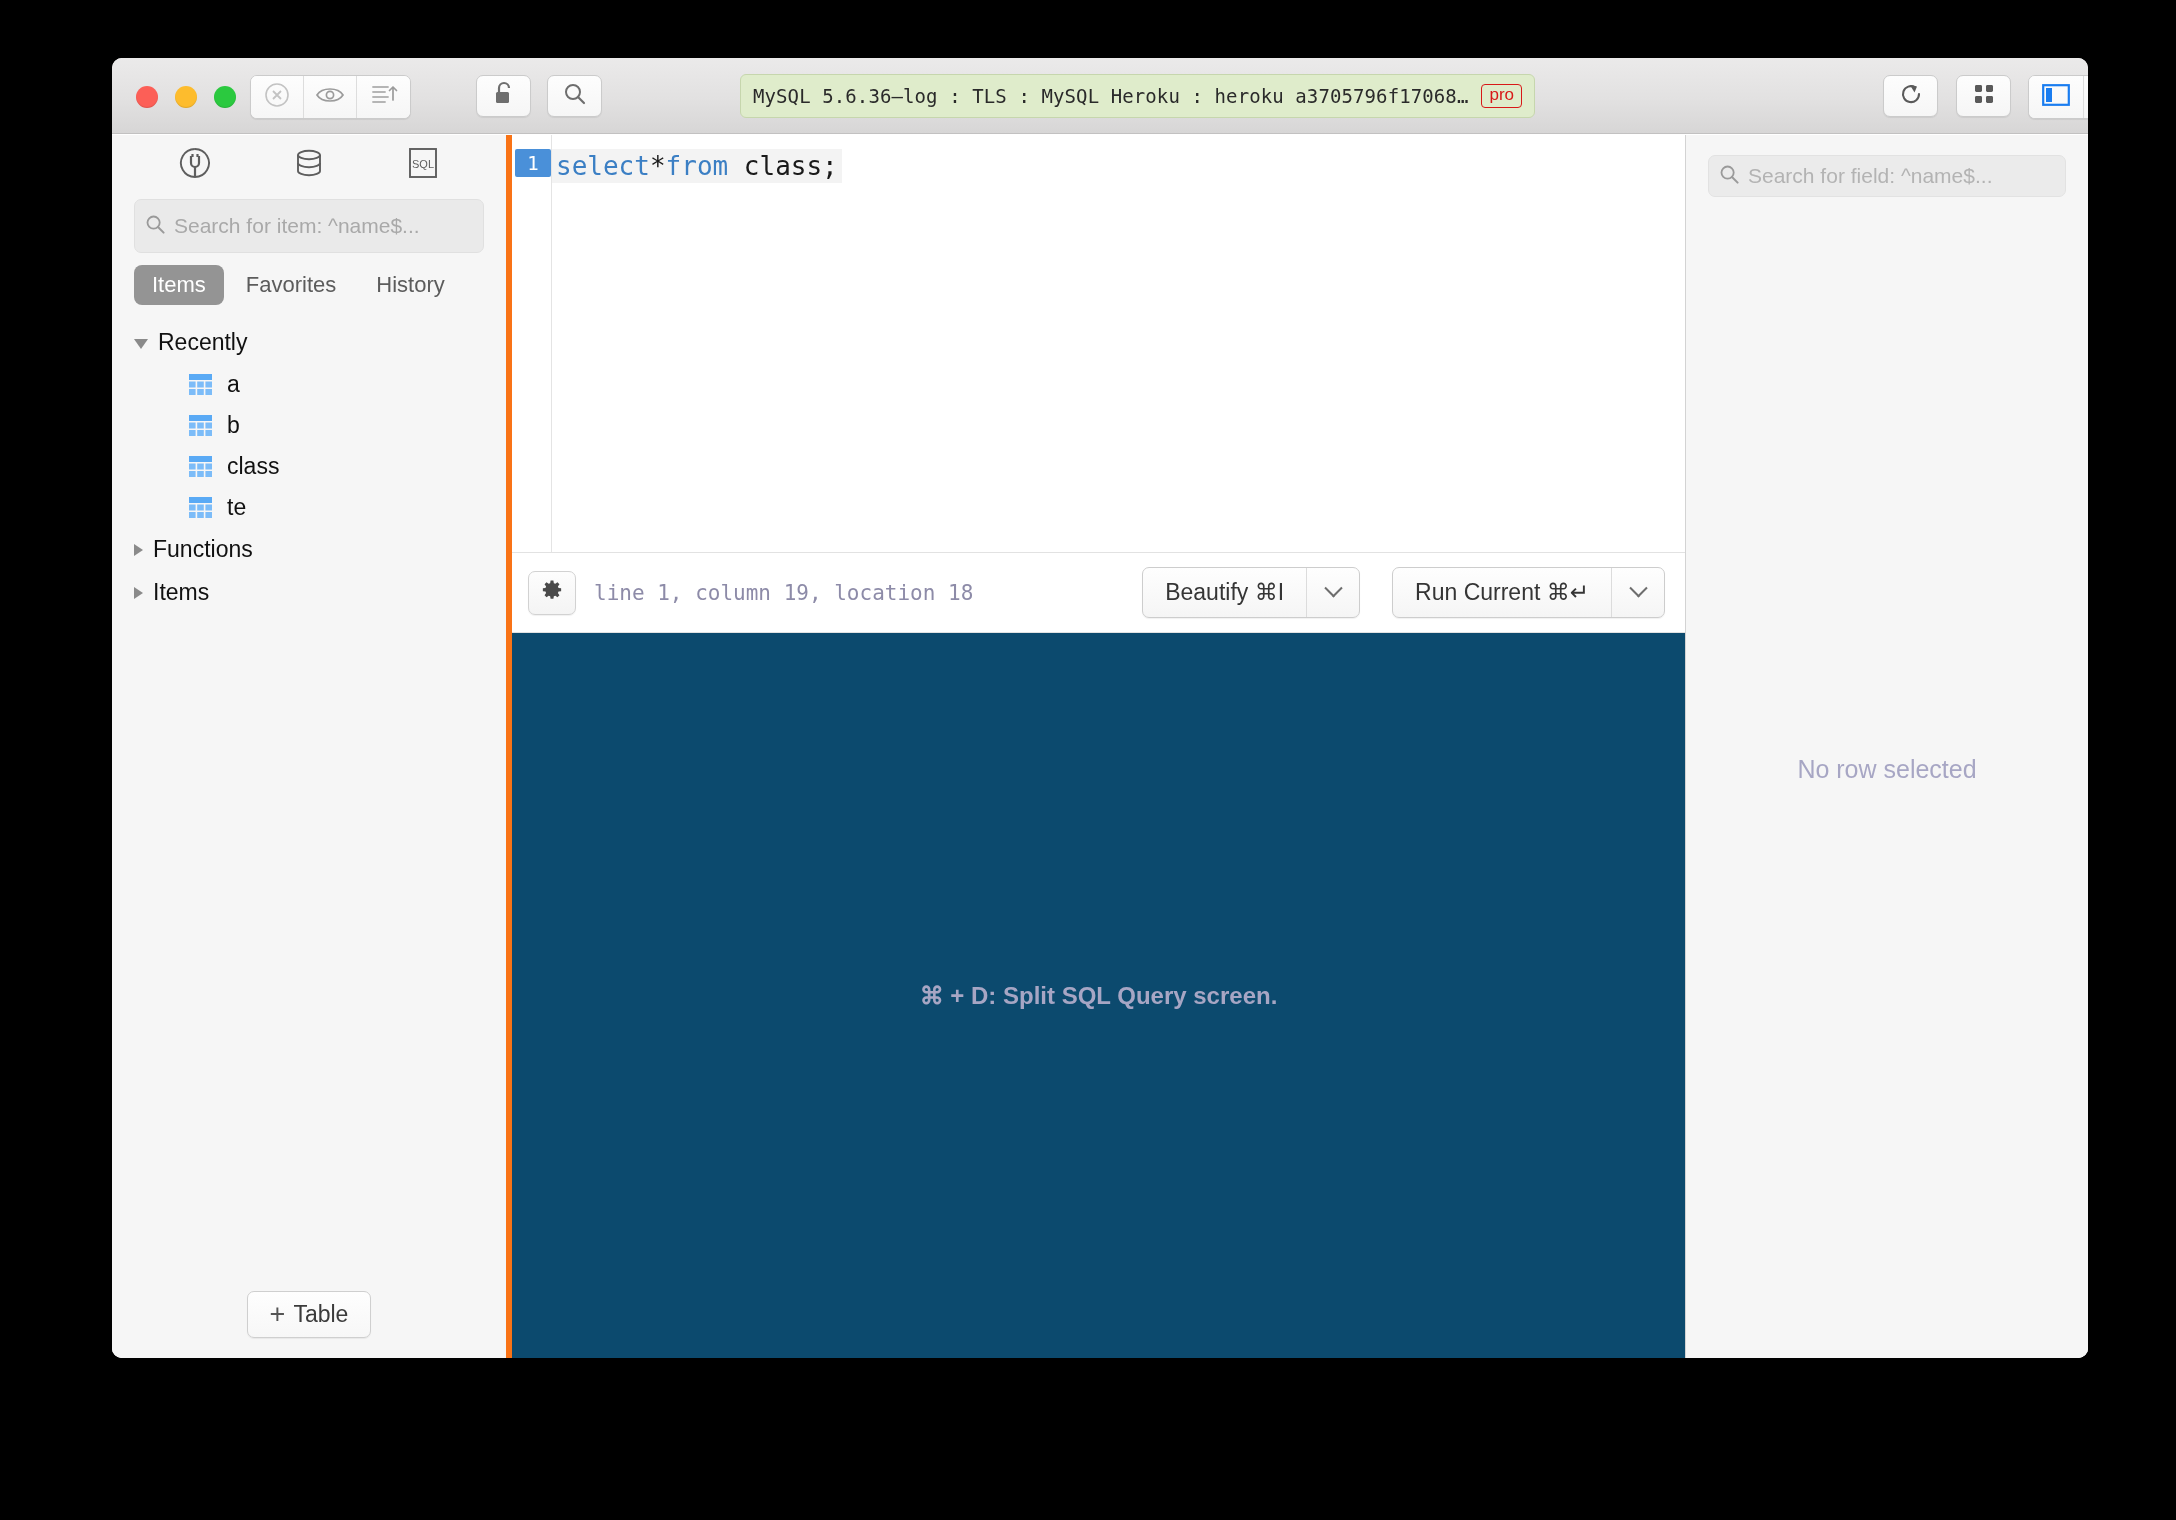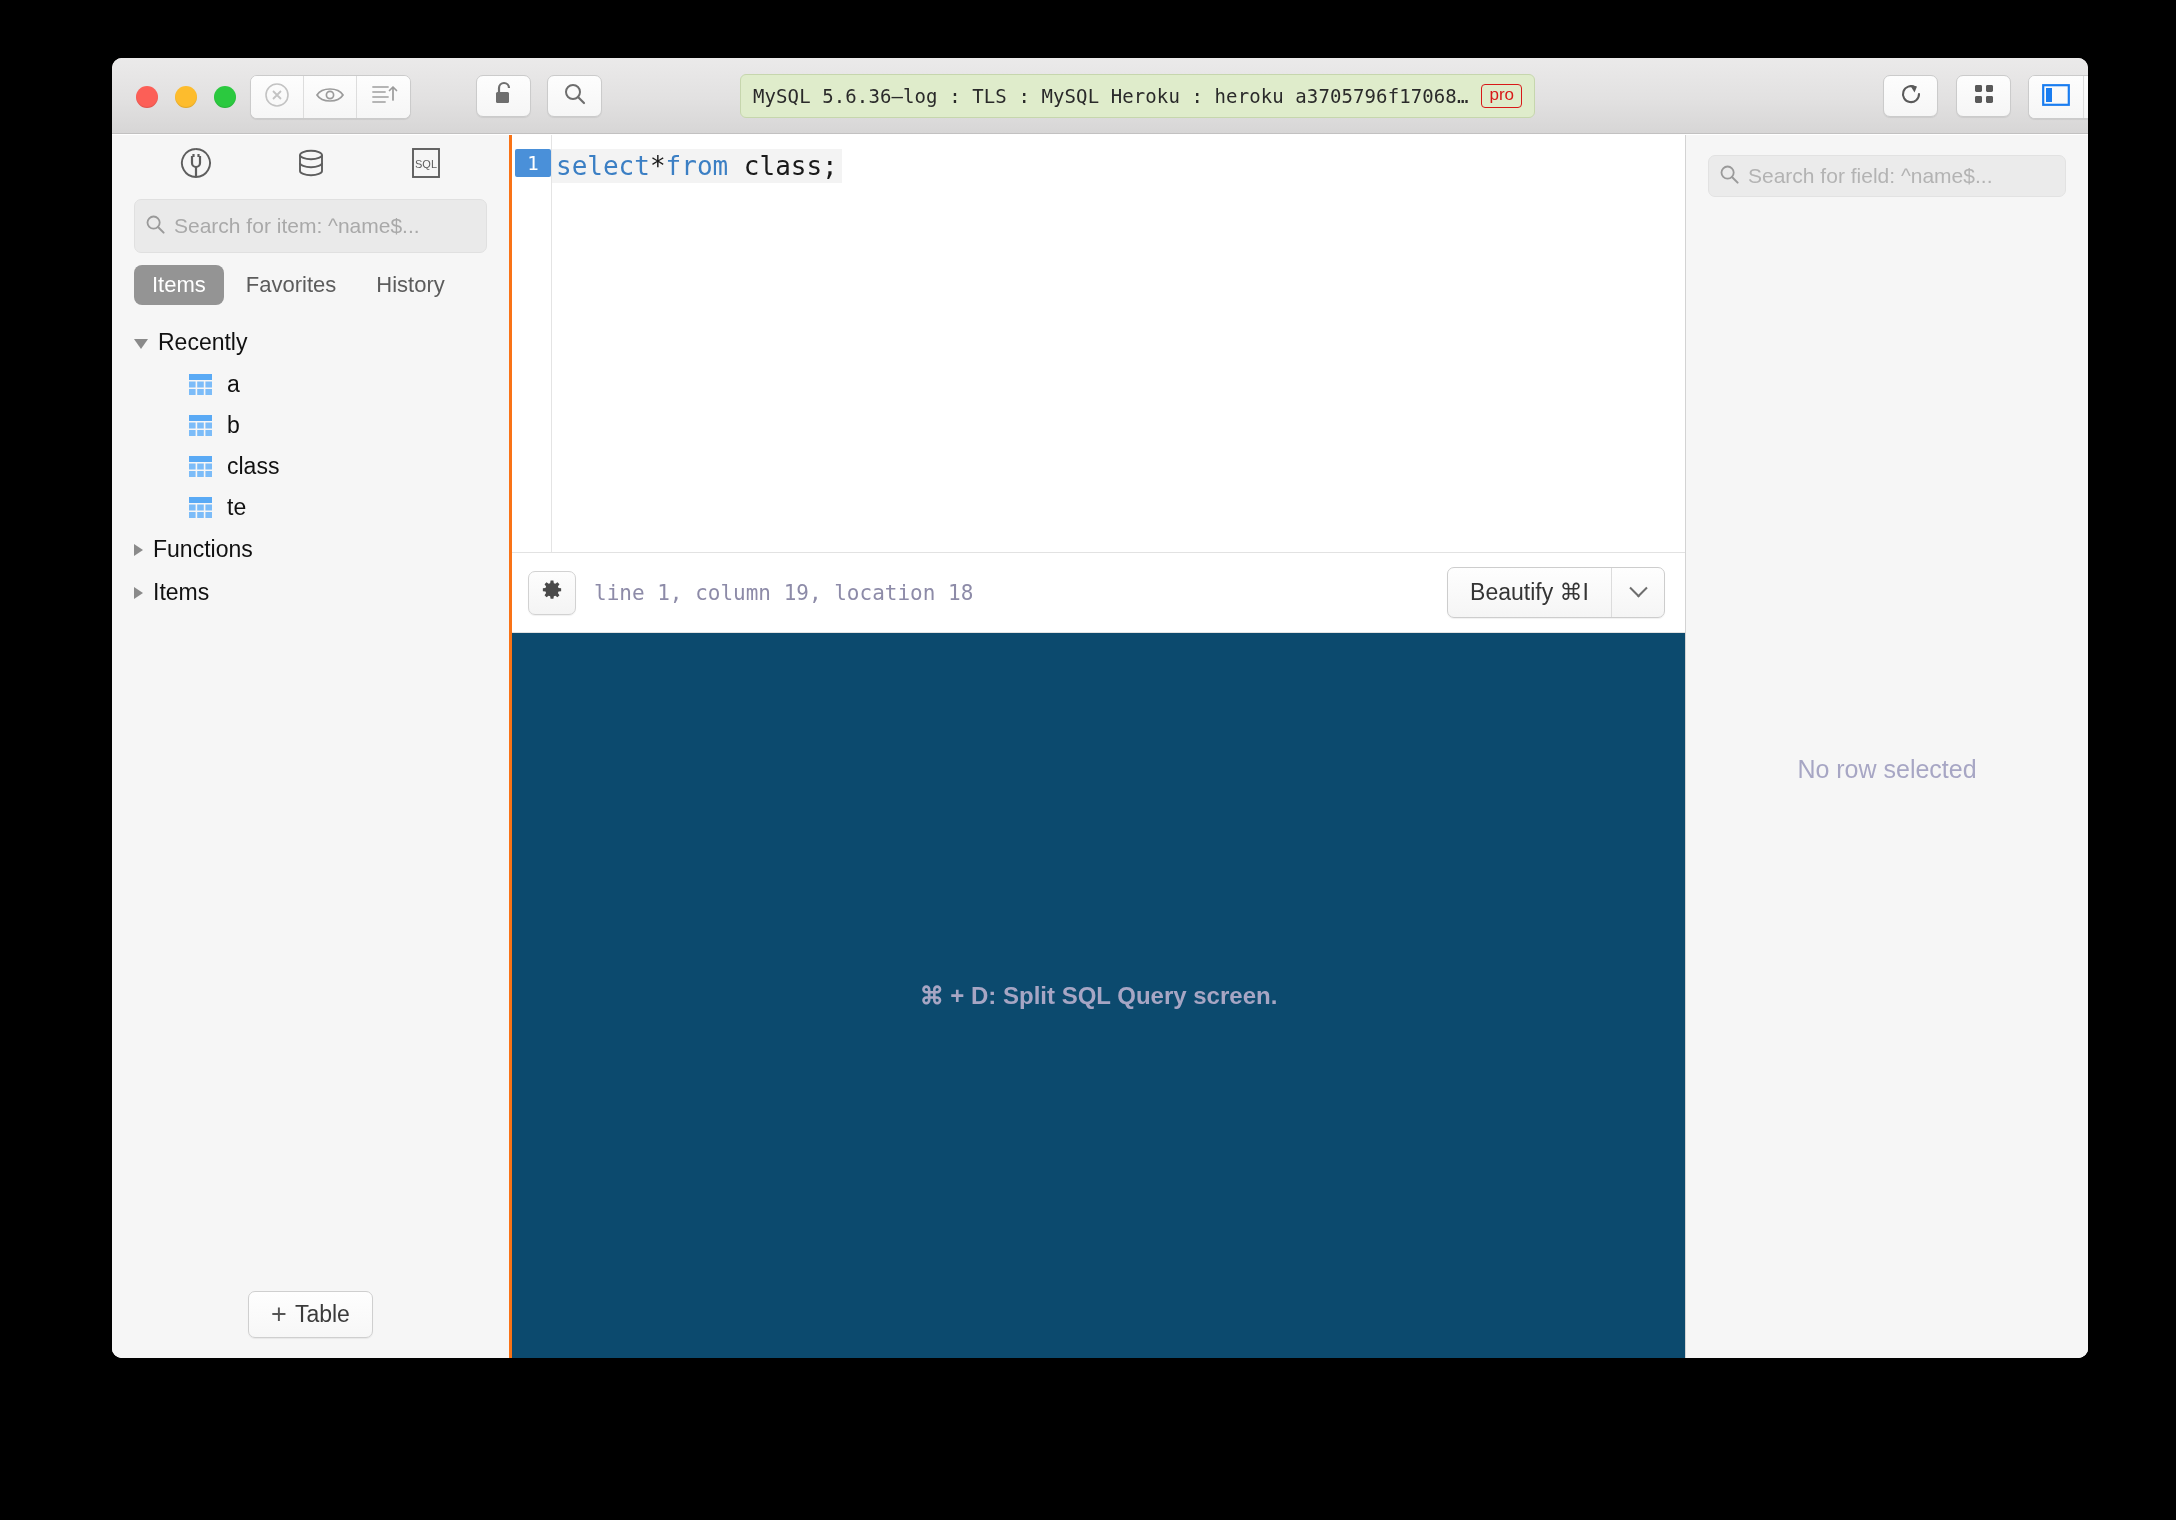--- a/index.html
+++ b/index.html
@@ -120,21 +120,21 @@
     position: absolute;
     top: 77px; left: 0; right: 0; bottom: 0;
     display: flex;
     background: #ffffff;
   }
 
   
   .sidebar {
     width: 400px;
     background: #f6f6f6;
-    border-right: 3px solid #f97316;
+    border-right: 6px solid #f97316;
     position: relative;
     flex: 0 0 400px;
   }
   .side-icons {
     display: flex;
     justify-content: space-around;
     align-items: center;
     height: 60px;
     padding: 0 26px;
   }
@@ -636,20 +636,26 @@
         </div>
         <div class="pos-text">line 1, column 19, location 18</div>
 
         <div class="split-btn">
           <div class="split-main">Beautify ⌘I</div>
           <div class="split-arrow">
             <span class="chev"></span>
           </div>
         </div>
 
+        <div class="split-btn">
+          <div class="split-main">Run Current ⌘↵</div>
+          <div class="split-arrow">
+            <span class="chev"></span>
+          </div>
+        </div>
       </div>
 
       <div class="results">
         <div class="hint">⌘ + D: Split SQL Query screen.</div>
       </div>
     </div>
 
     <div class="rightpanel">
       <div class="rsearch">
         <span>

